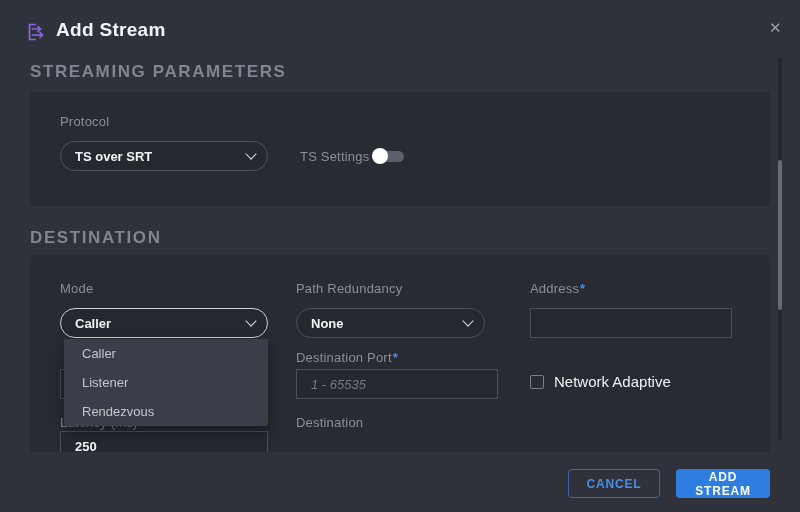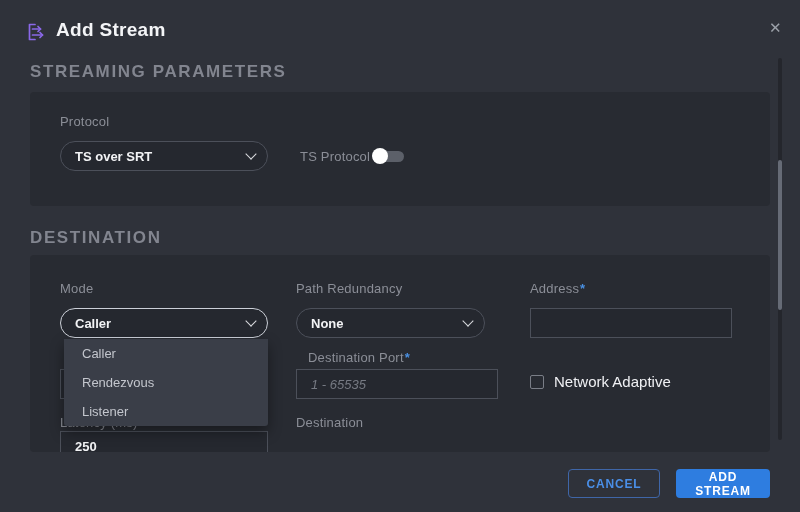--- a/index.html
+++ b/index.html
@@ -86,21 +86,21 @@
 <div class="abs close-x" style="left:769px;top:19px;">✕</div>
 
 <div class="abs section-title" style="left:30px;top:62px;">STREAMING PARAMETERS</div>
 
 <div class="card" style="left:30px;top:92px;width:740px;height:114px;">
   <div class="abs field-label" style="left:30px;top:22px;">Protocol</div>
   <div class="select" style="left:30px;top:49px;width:208px;">
     <span>TS over SRT</span>
     <span class="chev"></span>
   </div>
-  <div class="abs field-label" style="left:270px;top:57px;">TS Protocol</div>
+  <div class="abs field-label" style="left:270px;top:57px;">TS Settings</div>
   <div class="toggle" style="left:342px;top:56px;">
     <span class="track"></span>
     <span class="knob"></span>
   </div>
 </div>
 
 <div class="abs section-title" style="left:30px;top:228px;">DESTINATION</div>
 
 <div class="card" style="left:30px;top:255px;width:740px;height:197px;overflow:hidden;">
 
@@ -117,39 +117,39 @@
     <span class="chev"></span>
   </div>
   <div class="select" style="left:266px;top:53px;width:189px;">
     <span>None</span>
     <span class="chev"></span>
   </div>
   <input class="real" style="left: 500px; top: 53px; width: 202px;" value="">
 
   <input class="real" style="left: 30px; top: 114px; width: 208px; z-index: 1;">
 
-  <div class="abs field-label" style="left:278px;top:95px;">
+  <div class="abs field-label" style="left:266px;top:95px;">
     <span>Destination Port</span><span class="req">*</span>
   </div>
   <input class="real" style="left: 266px; top: 114px; width: 202px;" placeholder="1 - 65535">
 
   <div class="abs" style="left:500px;top:118px;display:flex;align-items:center;gap:10px;">
     <span class="cb"></span>
     <span style="font-size:15px;font-weight:400;color:#f0f1f4;">Network Adaptive</span>
   </div>
 
   <div class="abs field-label" style="left:30px;top:160px;">Latency (ms)</div>
   <input class="real" style="left: 30px; top: 176px; width: 208px;" value="250">
 
   <div class="abs field-label" style="left:266px;top:160px;">Destination</div>
 
   <div class="menu" style="left:34px;top:84px;width:204px;">
     <div class="menu-item">Caller</div>
+    <div class="menu-item">Listener</div>
     <div class="menu-item">Rendezvous</div>
-    <div class="menu-item">Listener</div>
   </div>
 </div>
 
 <div class="abs" style="left:778px;top:58px;width:4px;height:382px;background:#24262c;border-radius:2px;"></div>
 <div class="abs" style="left:778px;top:160px;width:4px;height:150px;background:#666b76;border-radius:2px;"></div>
 
 <div class="abs" style="left:0;top:452px;width:800px;height:60px;padding-left:12px;">
   <button class="btn-outline" style="left:568px;top:17px;width:92px;height:29px;">CANCEL</button>
   <button class="btn-solid" style="left:676px;top:17px;width:94px;height:29px;">ADD STREAM</button>
 </div>

